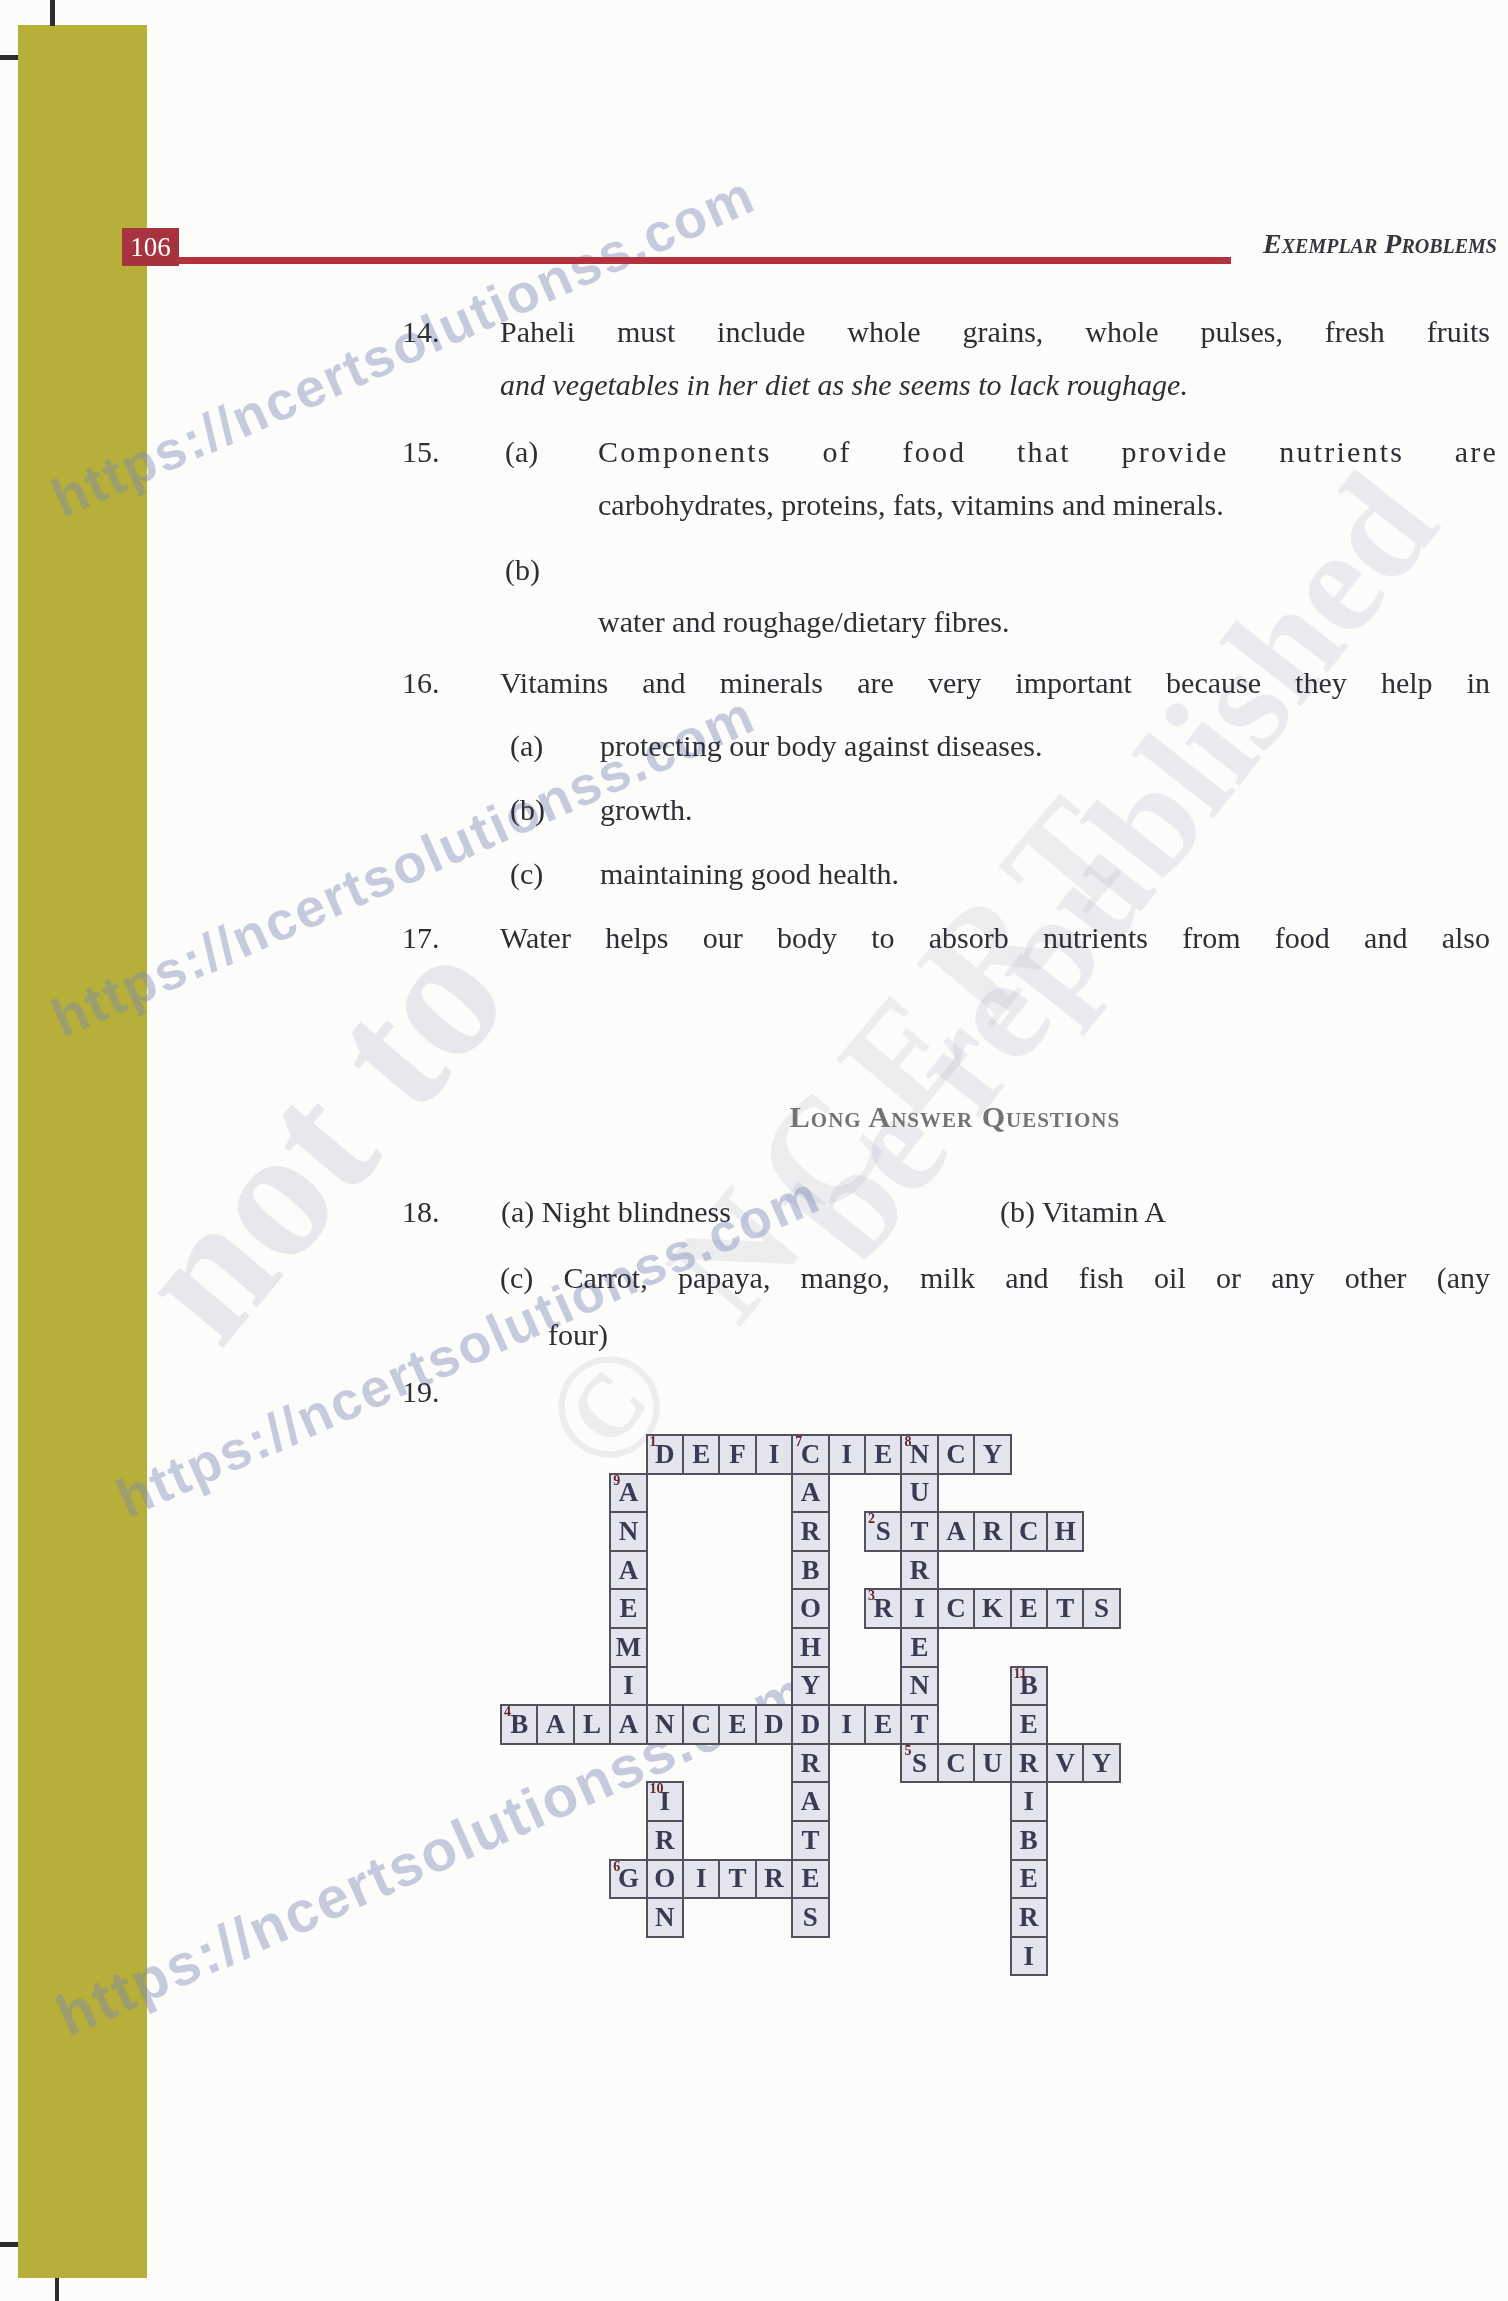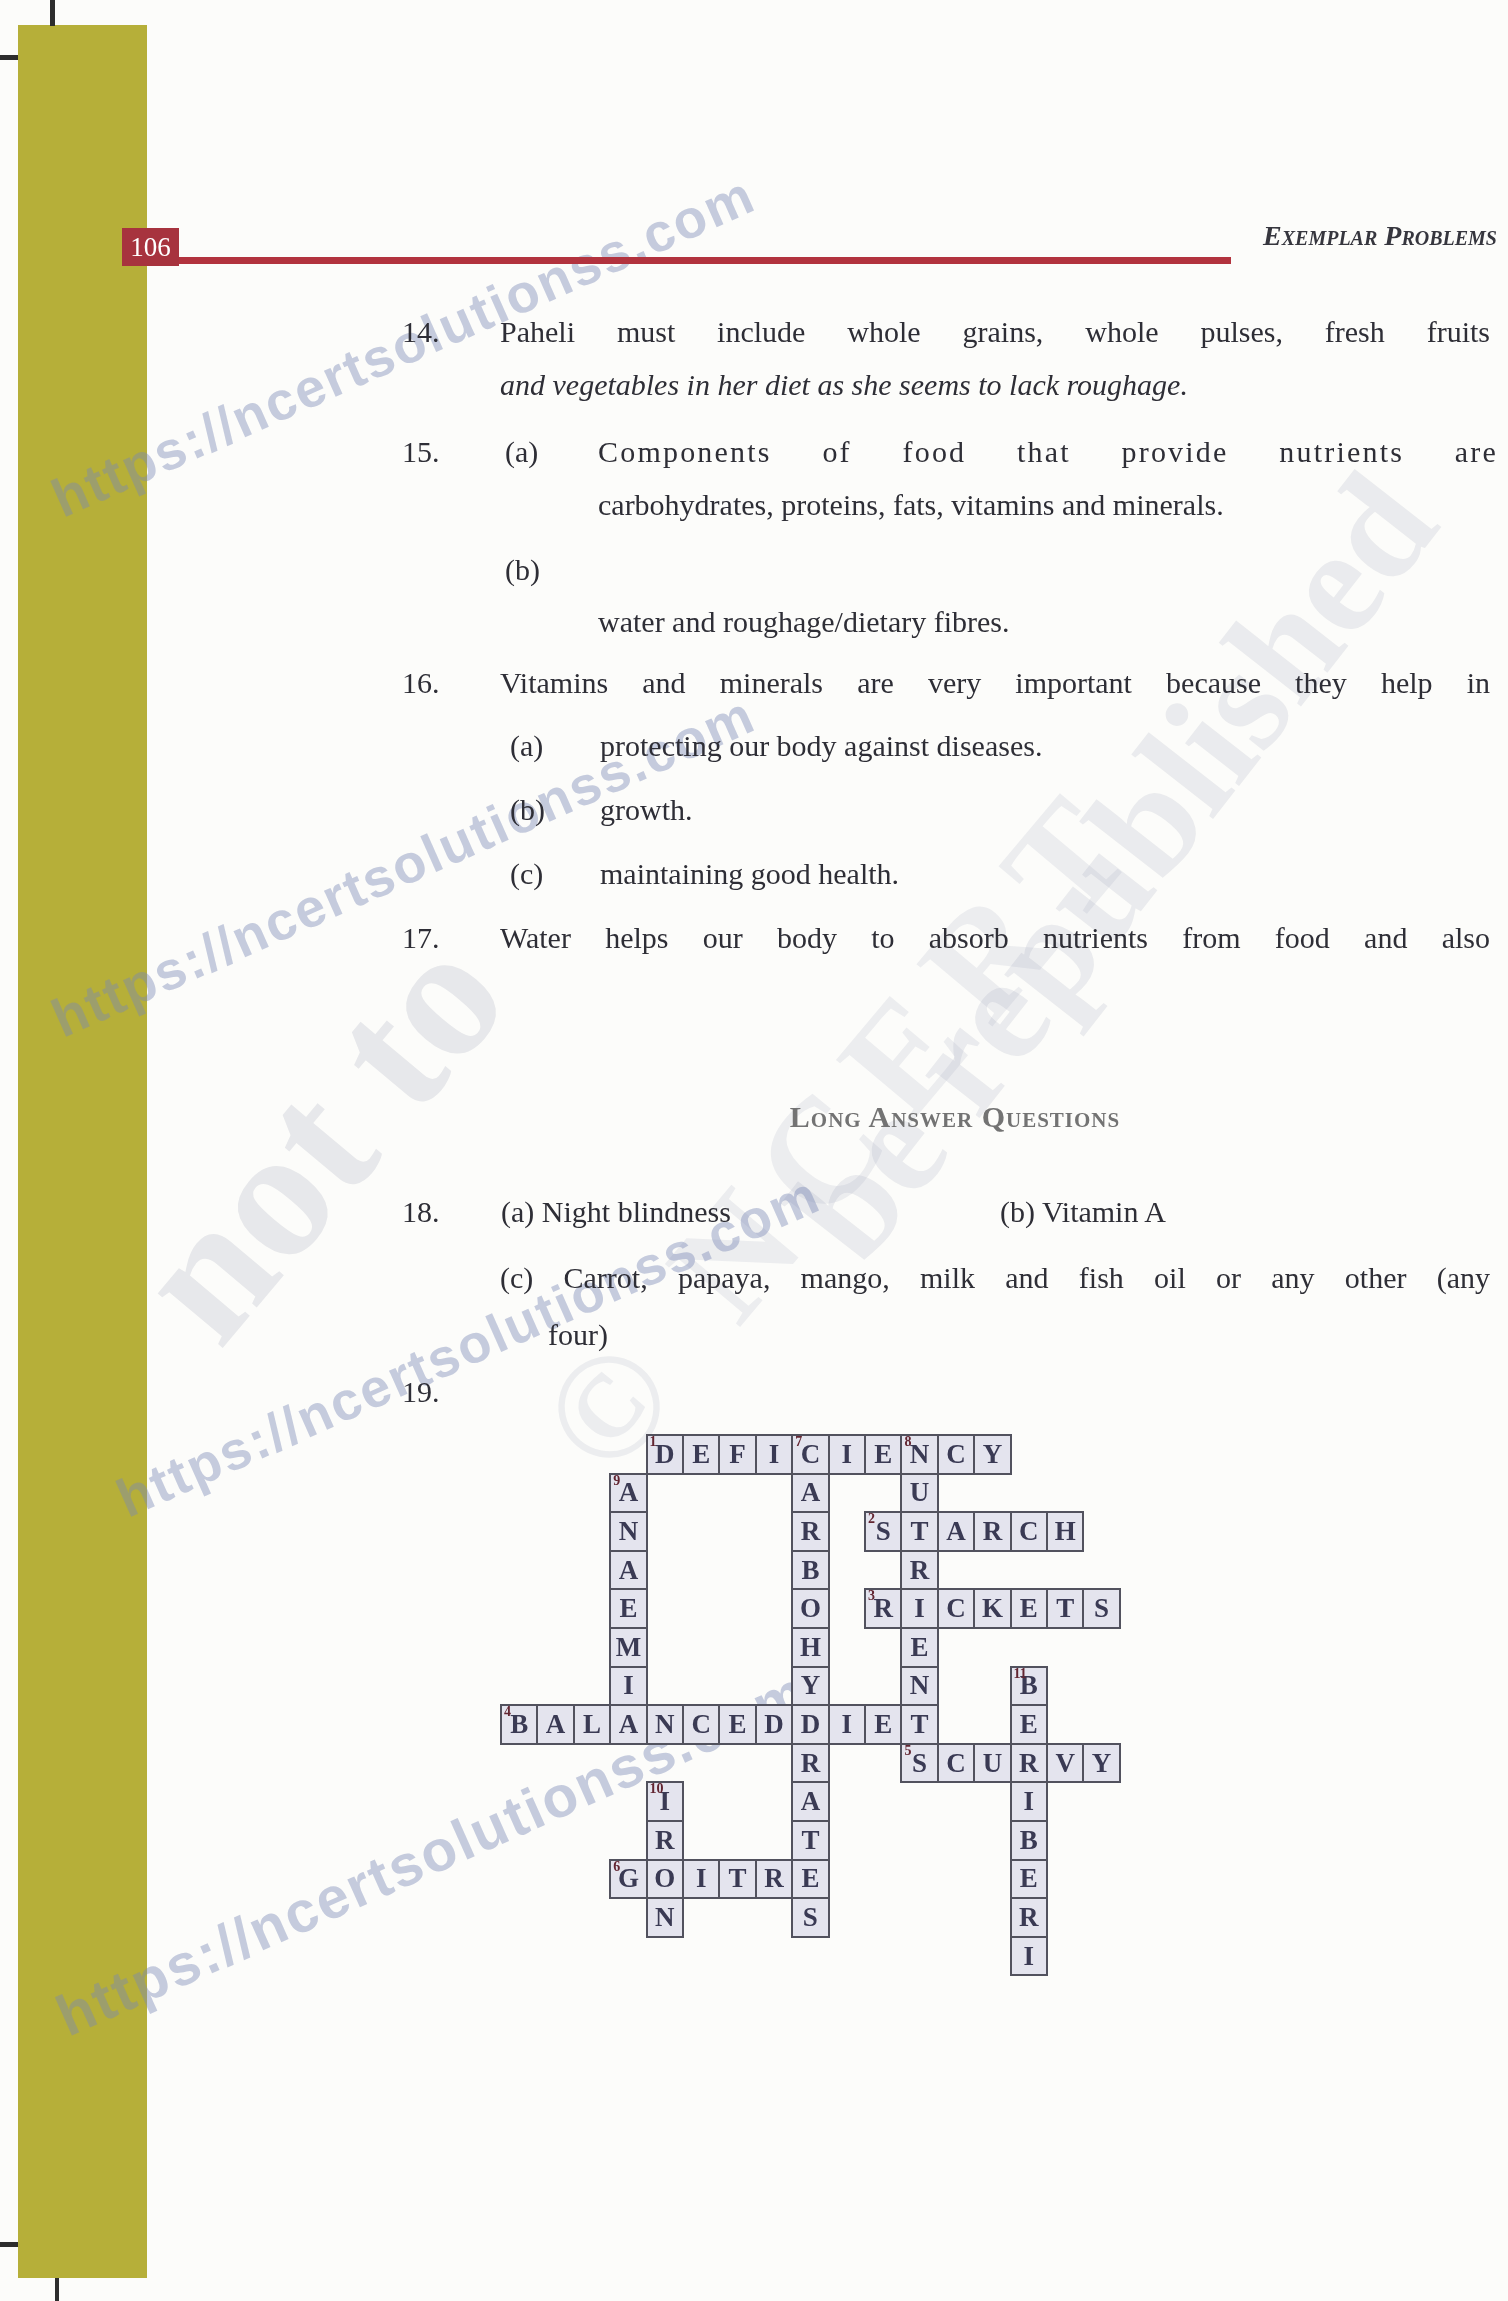--- a/index.html
+++ b/index.html
@@ -14,21 +14,21 @@
       transform:rotate(-24deg);transform-origin:left center;letter-spacing:2px;}
   .ghost{position:absolute;white-space:nowrap;font-family:"Liberation Serif",serif;
          font-weight:bold;}
   #ghost-not-to{left:90px;top:1030px;font-size:185px;color:rgba(148,154,176,0.20);transform:rotate(-50deg);}
   #ghost-be-rep{left:640px;top:780px;font-size:150px;color:rgba(148,154,176,0.17);transform:rotate(-52deg);}
   #ghost-ncert{left:420px;top:1040px;font-size:150px;letter-spacing:25px;color:rgba(150,156,178,0.15);transform:rotate(-50deg);}
   
   #page-num-box{position:absolute;left:122px;top:228px;width:57px;height:38px;background:#a7333e;
                 color:#ffffff;font-size:27px;display:flex;align-items:center;justify-content:center;}
   #header-rule{position:absolute;left:179px;top:257px;width:1052px;height:7px;background:#b2333e;}
-  #header-title{position:absolute;left:1151px;top:220px;width:346px;text-align:right;
+  #header-title{position:absolute;left:1151px;top:228px;width:346px;text-align:right;
                 font-size:28px;font-weight:bold;font-style:italic;font-variant:small-caps;color:#36363e;}
   
   .tl{position:absolute;font-size:30px;line-height:40px;height:46px;overflow:hidden;white-space:nowrap;}
   .jf{white-space:normal;text-align:justify;}
   .jf::after{content:"";display:inline-block;width:100%;height:0;}
   .ls2{letter-spacing:2.2px;}
   .num{width:60px;}
   #section-heading{position:absolute;left:500px;top:1100px;width:910px;text-align:center;
                    font-size:30px;font-weight:bold;font-variant:small-caps;letter-spacing:1px;color:#737373;}
   

